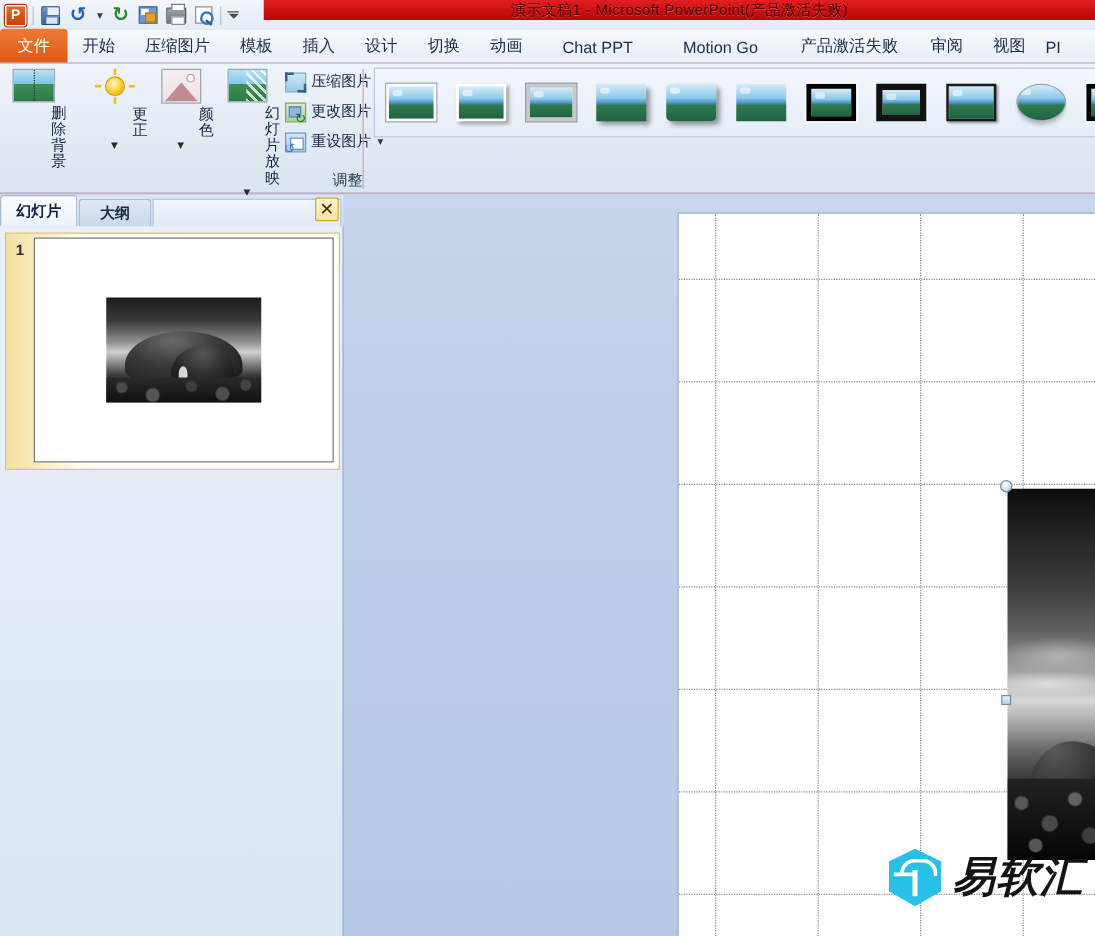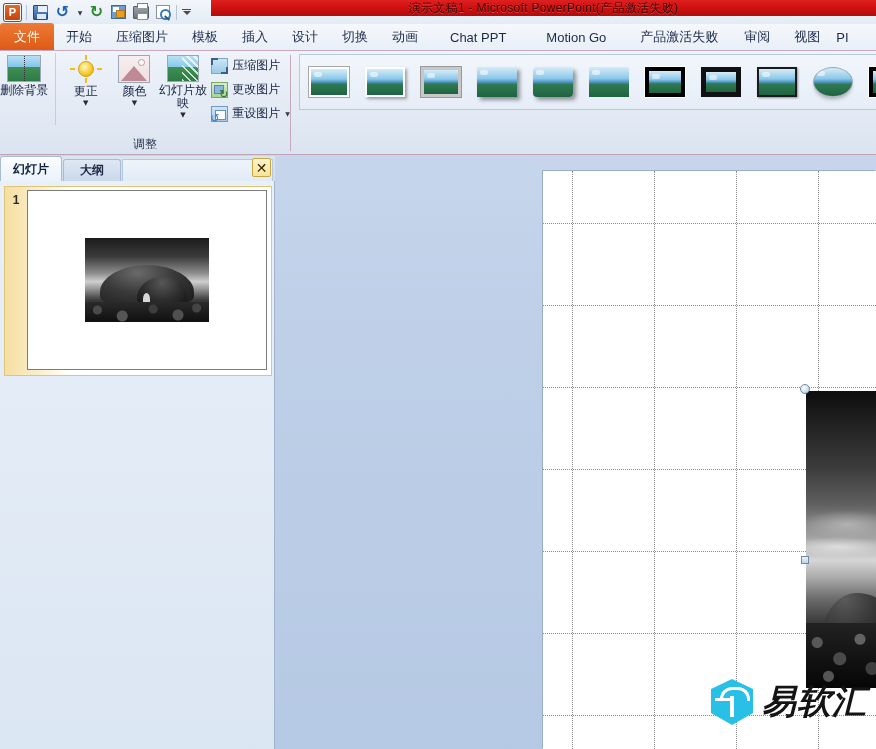--- a/index.html
+++ b/index.html
@@ -140,21 +140,21 @@
   }
   .grp-adjust {
     position: absolute; left: 0; top: 0; width: 290px; height: 104px;
   }
   .grp-adjust-inner { position: relative; height: 80px; display: flex; align-items: flex-start; }
   .big-btn {
     width: 62px; padding-top: 4px;
     display: flex; flex-direction: column; align-items: center;
     font-size: 12px; color: #15233f;
   }
-  .big-btn .lbl { margin-top: 2px; text-align: center; line-height: 13px; }
+  .big-btn .lbl { margin-top: 2px; text-align: center; line-height: 13px; margin-left: 41px; }
   .big-btn .caret {
     font-size: 7px; color: #2a2a2a; margin-top: 1px;
     font-family: "DejaVu Sans", sans-serif;
   }
   .thumb-img {
     width: 34px; height: 27px; position: relative; overflow: hidden;
     background: linear-gradient(180deg,#b9e0f4 0%,#7fc3e8 45%,#3f8f56 46%,#2d7a45 100%);
     border: 1px solid #9aa8b5;
   }
   .thumb-img.dashed-split:after {
@@ -242,21 +242,21 @@
   .mi-reset:before {
     content:''; position:absolute; left:3px; top:3px; width:9px; height:8px;
     background:#fff; border:1px solid #6a90b4;
   }
   .mi-reset:after {
     content:'↺'; position:absolute; left:-2px; bottom:-4px; font-size:11px; color:#3a78c0;
     font-family:"DejaVu Sans",sans-serif;
   }
   .grp-label {
     position: absolute; left: 0; bottom: 2px; width: 290px;
-    text-align: center; font-size: 12px; color: #2b3a55;
+    text-align: right; font-size: 12px; color: #2b3a55;
   }
   .grp-vsep {
     position: absolute; left: 290px; top: 4px; width: 1px; height: 96px;
     background: #c5a8bc;
   }
 
   
   .gallery {
     position: absolute; left: 299px; top: 3px; width: 580px; height: 56px;
     background: linear-gradient(180deg,#f2f6fc,#e6edf7);

